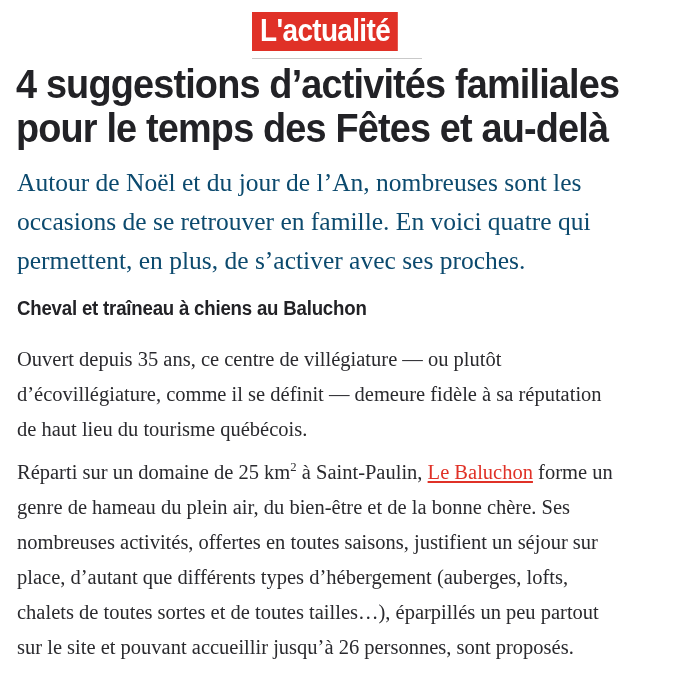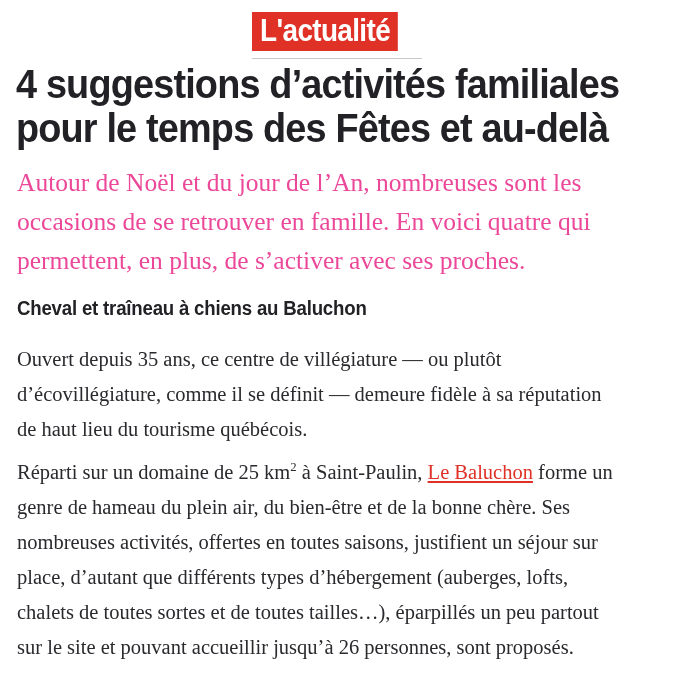--- a/index.html
+++ b/index.html
@@ -82,21 +82,21 @@
   
   .deck {
     position: absolute;
     left: 17px;
     top: 163px;
     width: 660px;
     margin: 0;
     font-family: "Liberation Serif", serif;
     font-size: 25.5px;
     line-height: 39px;
-    color: #ec4899;
+    color: #0c4a6e;
   }
 
   
   .subhead {
     position: absolute;
     left: 17px;
     top: 296px;
     width: 660px;
     margin: 0;
     font-family: "Liberation Sans", sans-serif;

